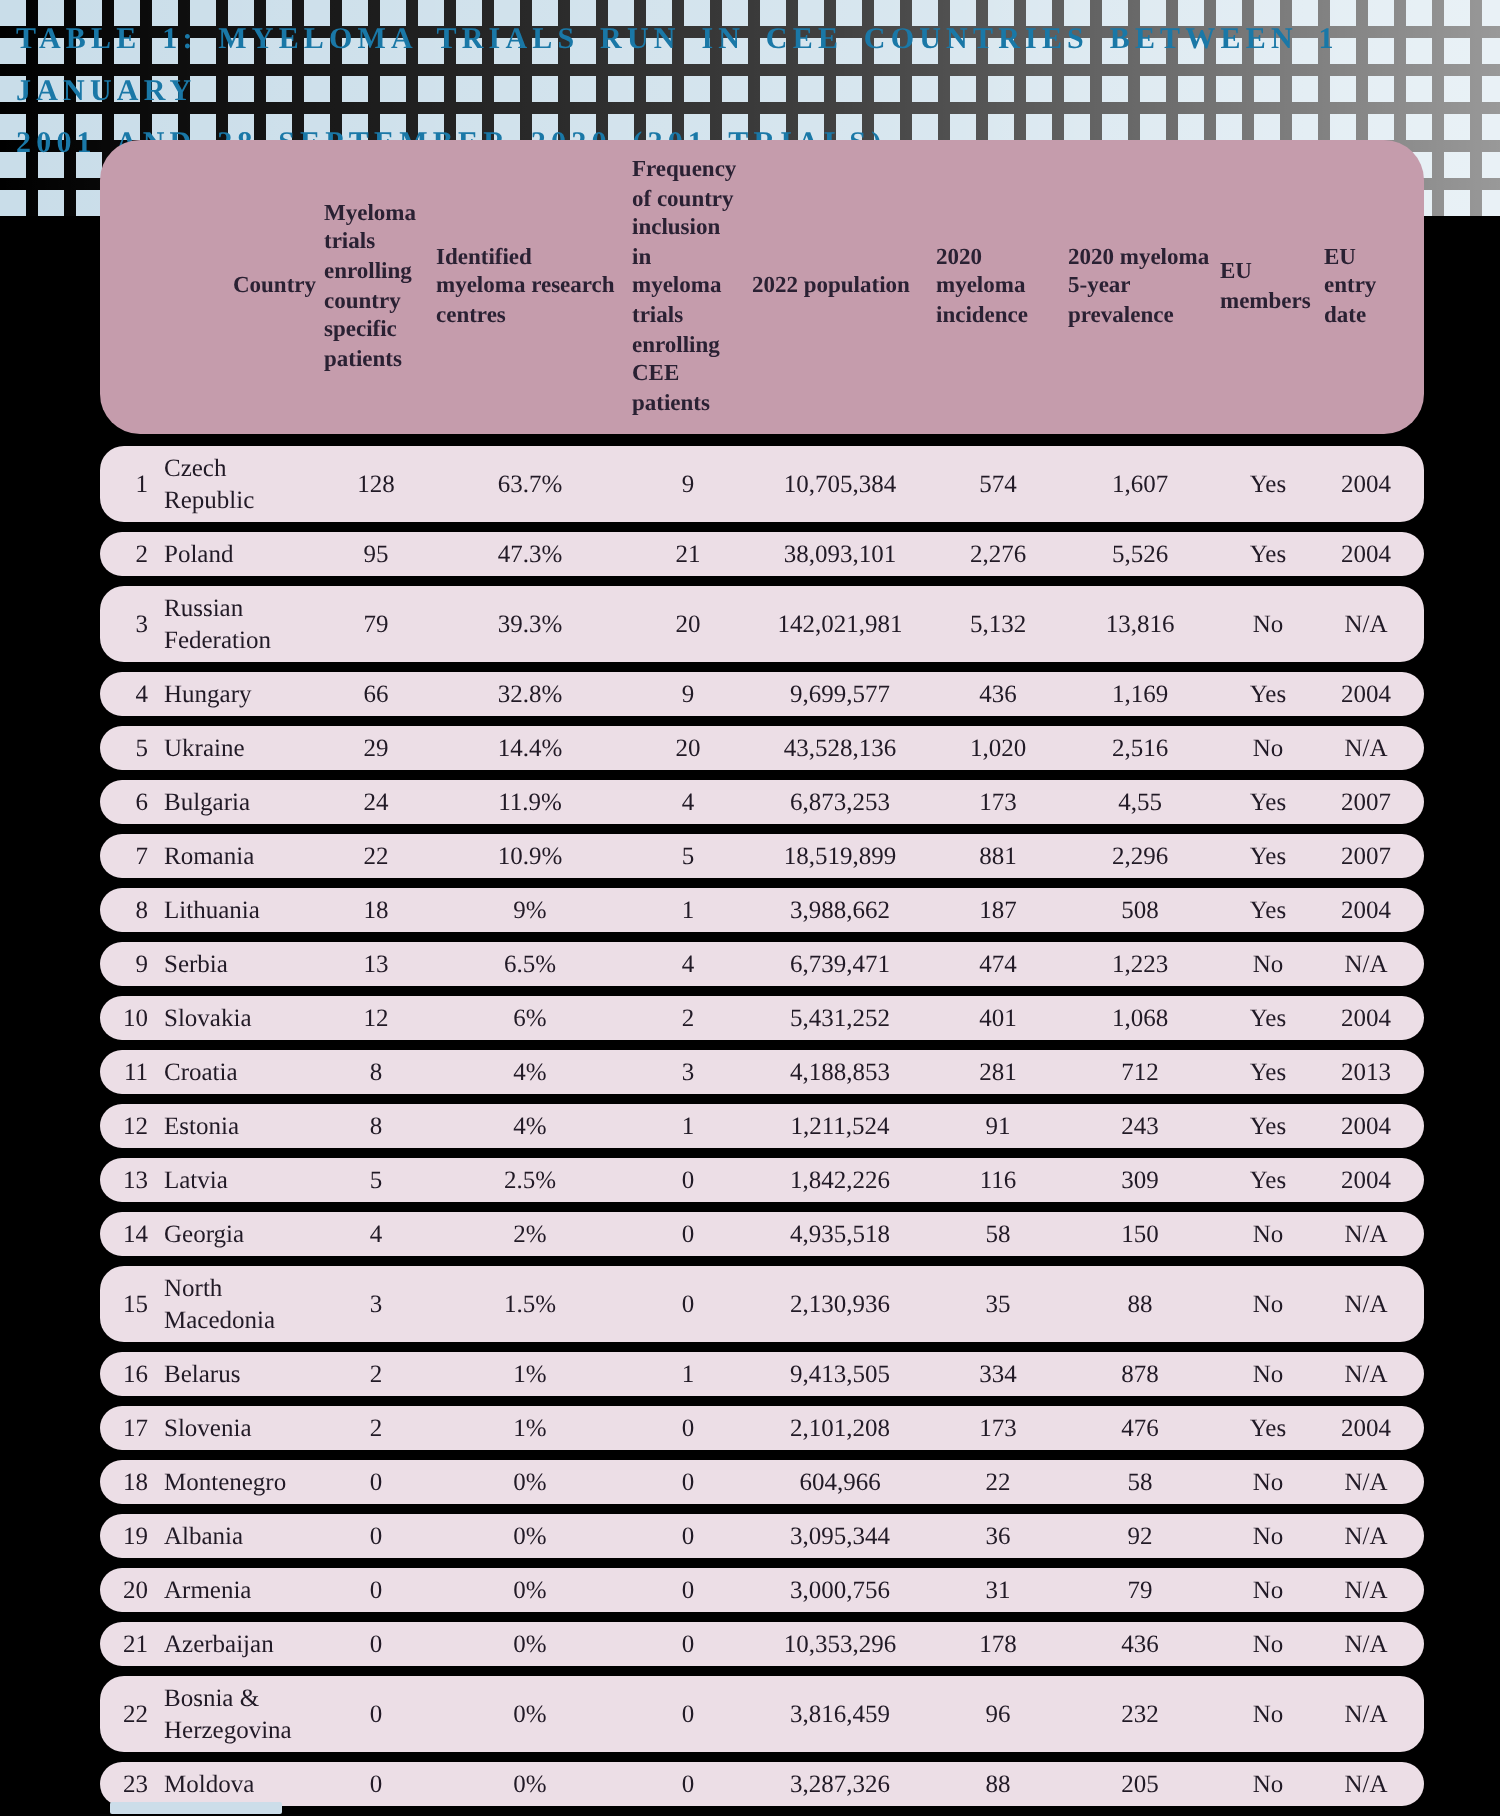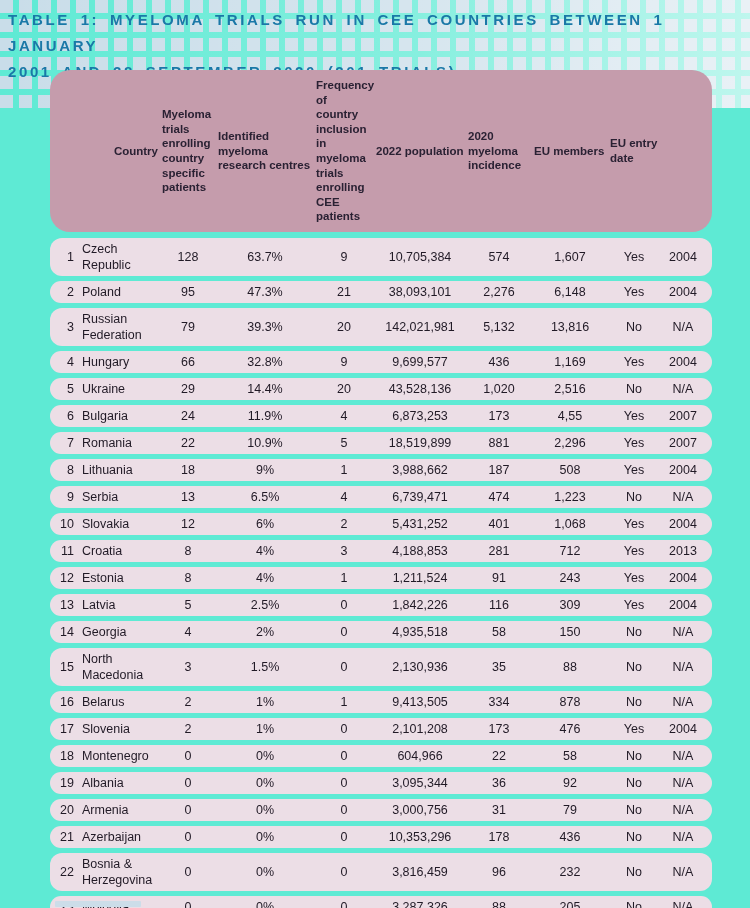--- a/index.html
+++ b/index.html
@@ -5,22 +5,23 @@
   html, body {
     margin: 0;
     padding: 0;
     background: #ffffff;
     font-family: "Liberation Sans", sans-serif;
   }
   #page {
     position: relative;
     width: 750px;
     height: 908px;
-    background: #5eead4;
+    background: #000000;
     overflow: hidden;
+    font-family: Liberation Serif, serif;
   }
   
   .pattern-band {
     position: absolute;
     top: 0;
     left: 0;
     width: 750px;
     height: 108px;
     background-image:
       linear-gradient(to right, rgba(255,255,255,0) 0%, rgba(255,255,255,0.25) 55%, rgba(255,255,255,0.6) 100%),
@@ -101,20 +102,21 @@
 
   <div class="table-wrap">
     <div class="table-header grid-cols">
         <div class="cell num"></div>
         <div class="cell country">Country</div>
         <div class="cell trials">Myeloma trials enrolling country specific patients</div>
         <div class="cell centres">Identified myeloma research centres</div>
         <div class="cell frequency">Frequency of country inclusion in myeloma trials enrolling CEE patients</div>
         <div class="cell population">2022 population</div>
         <div class="cell incidence">2020 myeloma incidence</div>
+        <div class="cell prevalence">2020 myeloma 5-year prevalence</div>
         <div class="cell eu_member">EU members</div>
         <div class="cell eu_entry">EU entry date</div>
       </div>
     <div class="table-body">
         <div class="row grid-cols">
           <div class="cell num">1</div>
           <div class="cell country">Czech Republic</div>
           <div class="cell trials">128</div>
           <div class="cell frequency">63.7%</div>
           <div class="cell centres">9</div>
@@ -125,21 +127,21 @@
           <div class="cell eu_entry">2004</div>
         </div>
         <div class="row grid-cols">
           <div class="cell num">2</div>
           <div class="cell country">Poland</div>
           <div class="cell trials">95</div>
           <div class="cell frequency">47.3%</div>
           <div class="cell centres">21</div>
           <div class="cell population">38,093,101</div>
           <div class="cell incidence">2,276</div>
-          <div class="cell prevalence">6,148</div>
+          <div class="cell prevalence">5,526</div>
           <div class="cell eu_member">Yes</div>
           <div class="cell eu_entry">2004</div>
         </div>
         <div class="row grid-cols">
           <div class="cell num">3</div>
           <div class="cell country">Russian Federation</div>
           <div class="cell trials">79</div>
           <div class="cell frequency">39.3%</div>
           <div class="cell centres">20</div>
           <div class="cell population">142,021,981</div>

